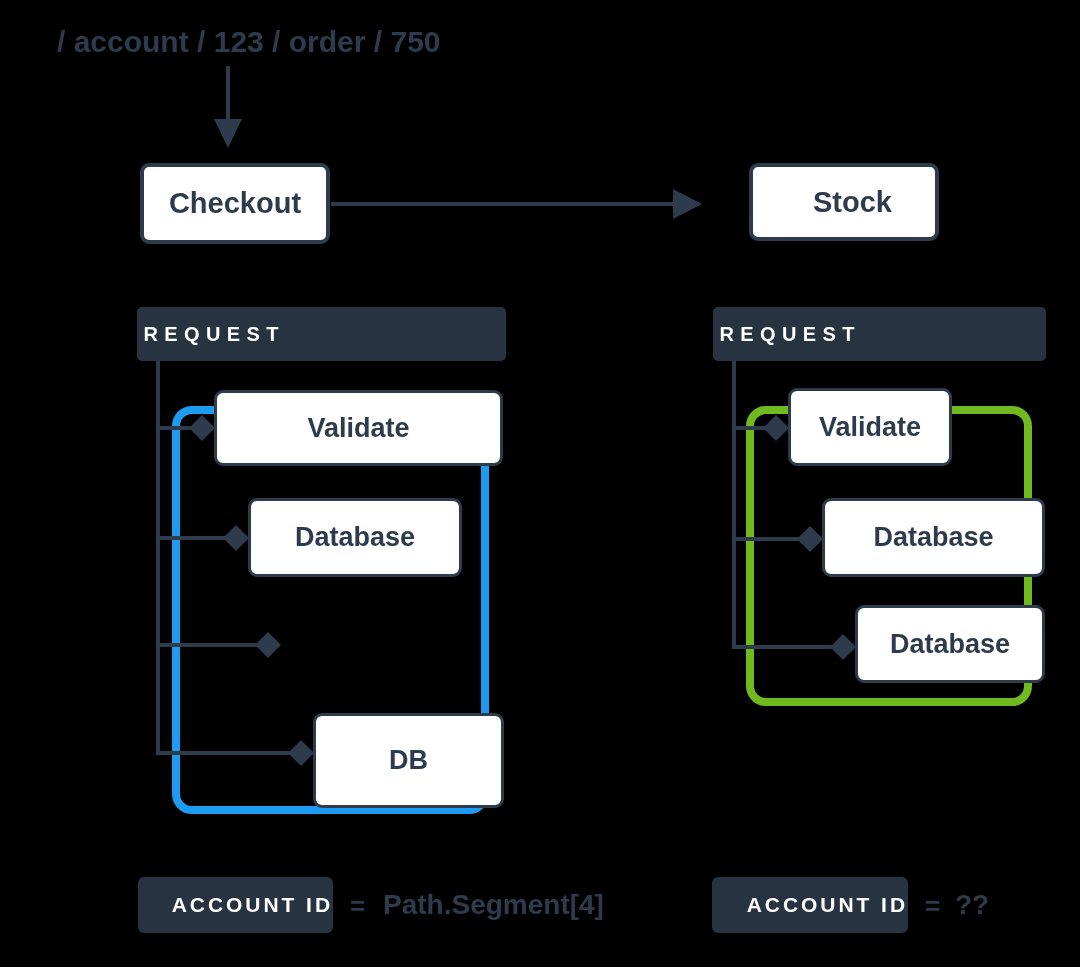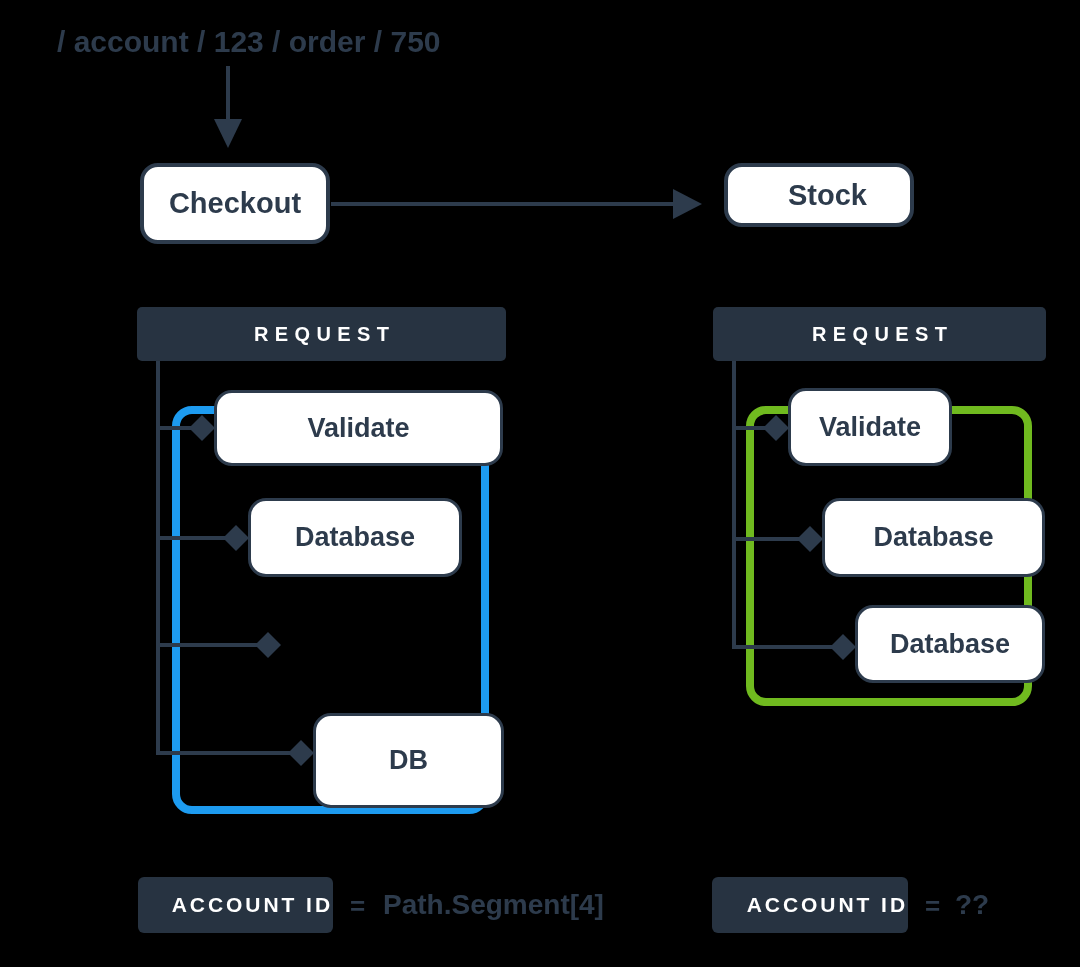--- a/index.html
+++ b/index.html
@@ -38,42 +38,41 @@
     white-space: nowrap;
   }
   .incoming { left: 57px; top: 25px; font-size: 30px; }
   .outgoing { left: 377px; top: 219px; font-size: 26px; }
 
   .sbox {
     position: absolute;
     z-index: 3;
     background: var(--white);
     border: 4px solid var(--navy);
-    border-radius: 18px;
+    border-radius: 9px;
     display: flex;
     align-items: center;
     justify-content: center;
     font-weight: 700;
     color: var(--navy);
   }
   .node { font-size: 29px; }
   .span-box { font-size: 27px; border-width: 3.5px; }
 
   .node-checkout { left: 140px; top: 163px; width: 190px; height: 81px; }
-  .node-stock    { left: 724px; top: 163px; width: 190px; height: 64px; padding-left: 17px; }
+  .node-stock    { left: 749px; top: 163px; width: 190px; height: 78px; padding-left: 17px; }
 
   .hdr {
     position: absolute;
     z-index: 3;
     background: var(--panel);
     border-radius: 5px;
     color: var(--white);
     display: flex;
     align-items: center;
-    justify-content: center;
     font-weight: 700;
     font-size: 20px;
     letter-spacing: 0.32em;
     text-indent: 0.32em;
   }
   .hdr-left  { left: 137px; top: 307px; width: 369px; height: 54px; }
   .hdr-right { left: 713px; top: 307px; width: 333px; height: 54px; }
 
   .l-validate  { left: 214px; top: 390px; width: 289px; height: 76px; }
   .l-database  { left: 248px; top: 498px; width: 214px; height: 79px; }

